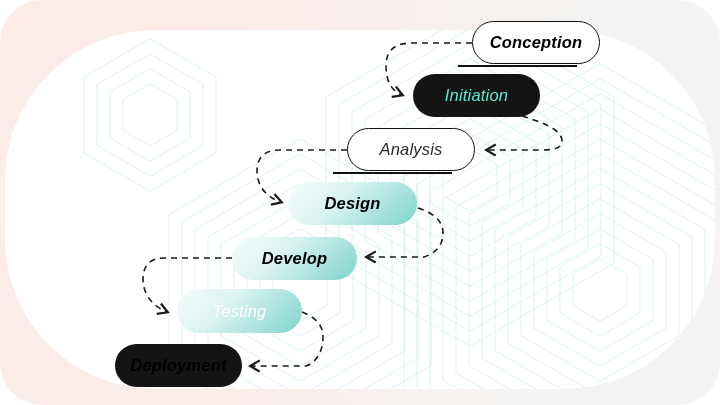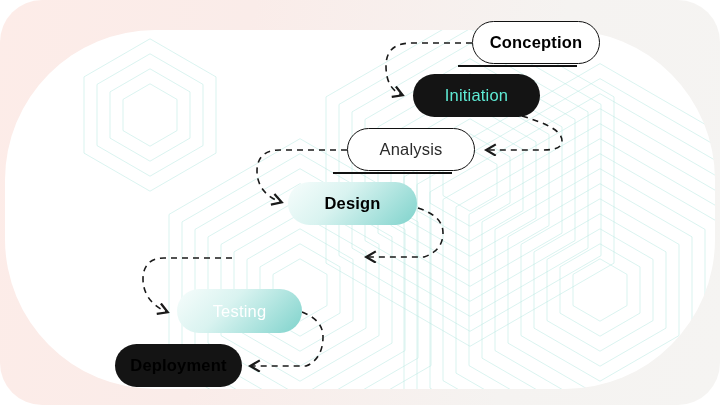--- a/index.html
+++ b/index.html
@@ -29,21 +29,21 @@
   .stage.outline::after{
     content:"";position:absolute;left:-15px;right:22px;bottom:-3.5px;height:1.6px;background:#111111;
   }
   .stage.dark{background:#141414;color:#5eead4;}
   .stage.teal{
     background:linear-gradient(135deg,#f7fdfc 0%,#d9f3f0 40%,#7fd3cc 100%);
     color:#0d0d0d;
   }
   .stage.light-text{color:#ffffff;}
   .stage.bold{font-weight:700;color:inherit;}
-  .stage .lbl{position:relative;z-index:2;}
+  .stage .lbl{position:relative;z-index:2;font-style:italic;}
 </style>
 </head>
 <body>
 
 <div class="stage-canvas">
 
   <div class="card">
     <div class="blob">
       <svg id="iso-grid" xmlns="http://www.w3.org/2000/svg">
           <polygon points="470.0,148.8 497.0,164.4 497.0,195.6 470.0,211.2 443.0,195.6 443.0,164.4"></polygon>
@@ -110,20 +110,23 @@
   </div>
 
   <div class="stage outline" style="left:347px;top:128px;width:128px;height:43px;">
     <span class="lbl">Analysis</span>
   </div>
 
   <div class="stage teal bold" style="left:288px;top:182px;width:129px;height:43px;">
     <span class="lbl">Design</span>
   </div>
 
+  <div class="stage teal bold" style="left:232px;top:237px;width:125px;height:43px;">
+    <span class="lbl">Develop</span>
+  </div>
 
   <div class="stage teal light-text" style="left:177px;top:289px;width:125px;height:44px;">
     <span class="lbl">Testing</span>
   </div>
 
   <div class="stage dark bold" style="left:115px;top:344px;width:127px;height:43px;">
     <span class="lbl">Deployment</span>
   </div>
 
 </div>

